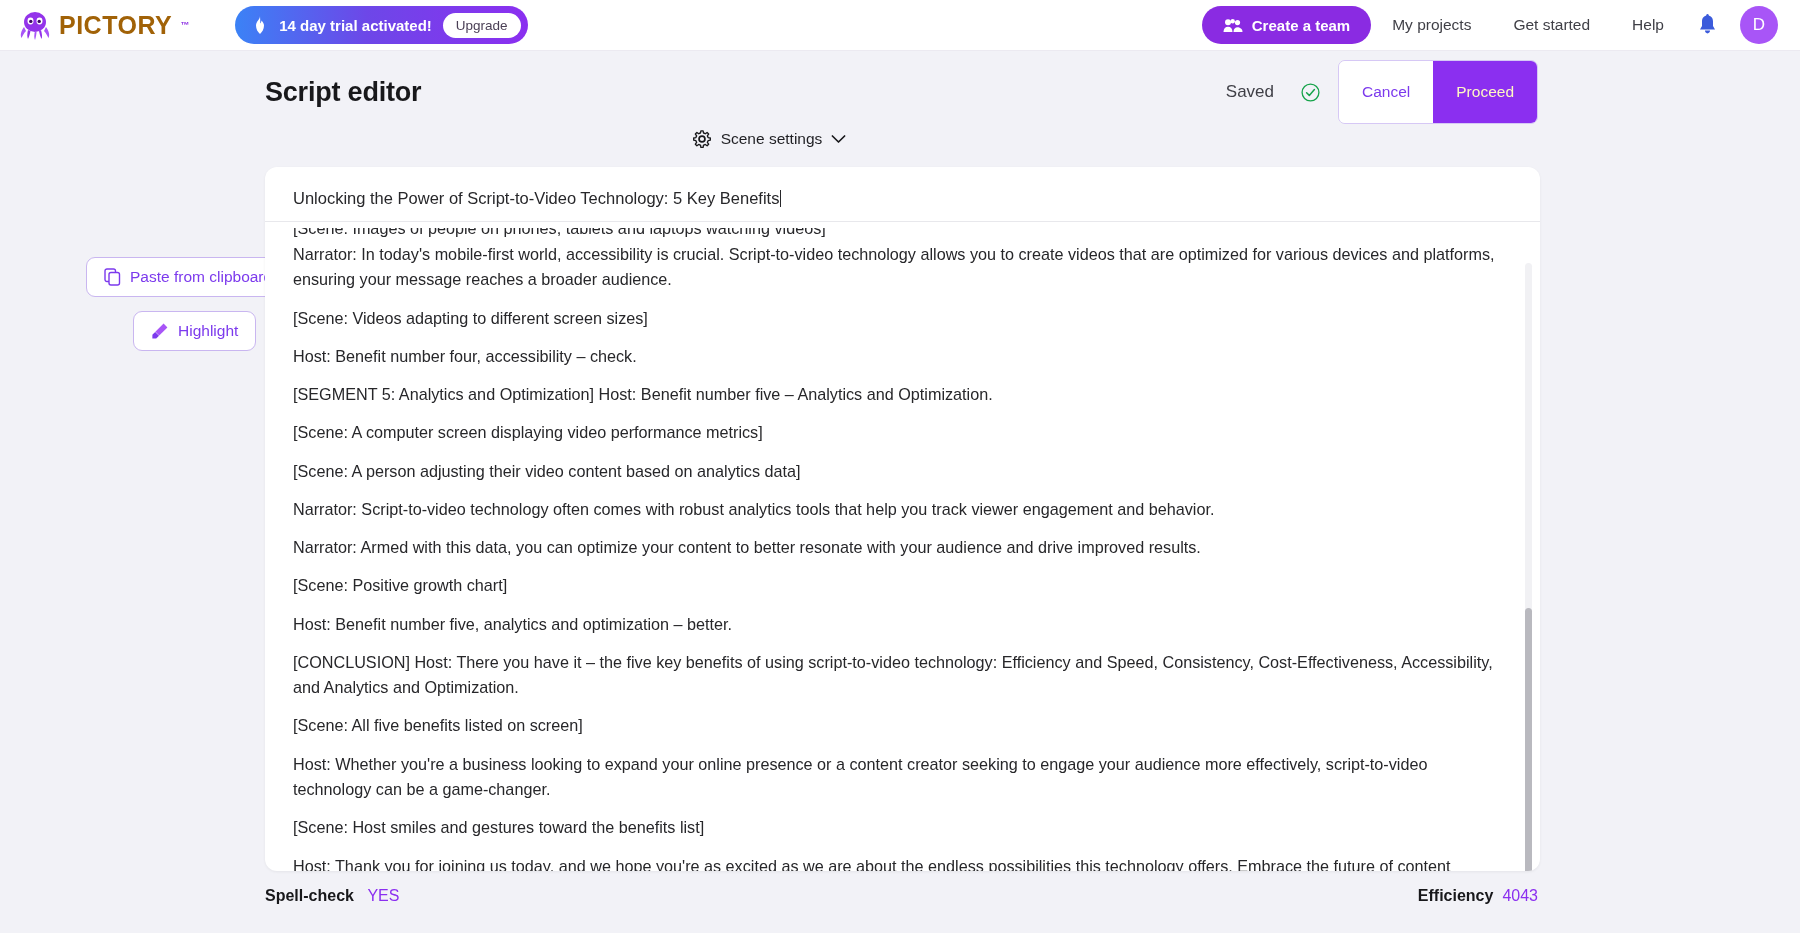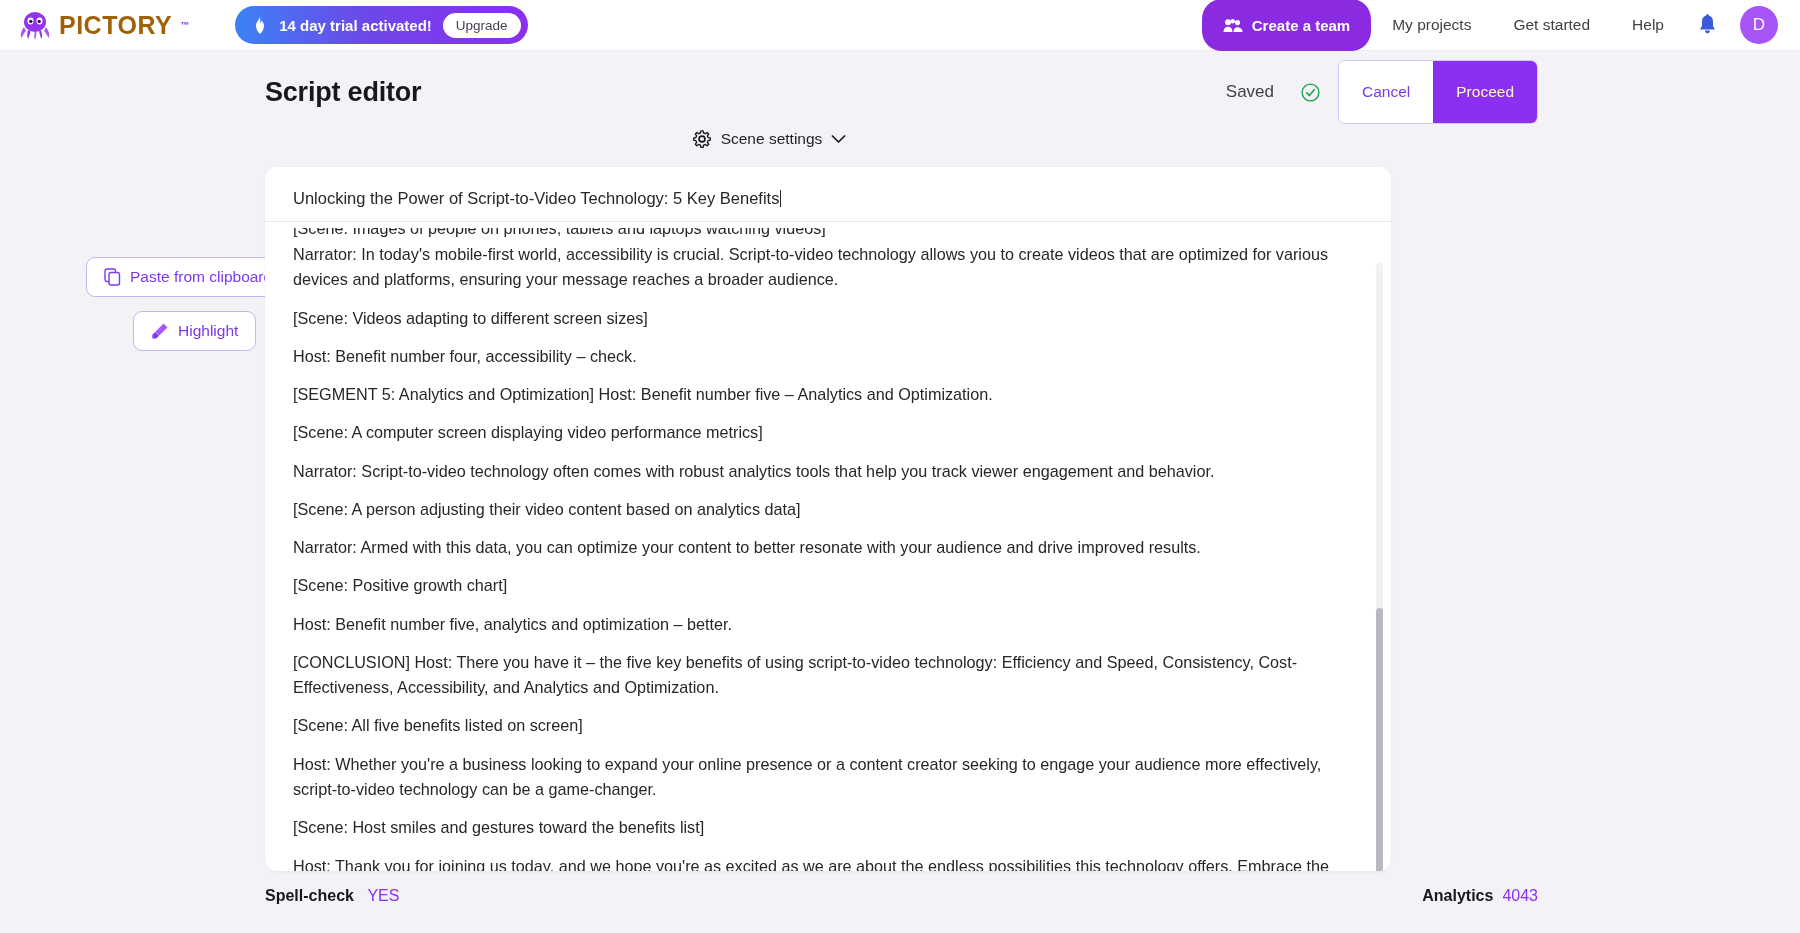--- a/index.html
+++ b/index.html
@@ -49,21 +49,21 @@
     background: #fff; color: #4a3f55;
     border-radius: 14px; padding: 5px 13px;
     font-size: 13.5px; font-weight: 500;
     white-space: nowrap; border: none; cursor: pointer;
     font-family: "Liberation Sans", sans-serif;
   }
 
   .top-right { margin-left: auto; display: flex; align-items: center; gap: 0; }
   .create-team {
     background: #8a2be2; color: #fff;
-    border-radius: 20px; height: 52px;
+    border-radius: 20px; height: 38px;
     display: flex; align-items: center; gap: 9px;
     padding: 0 21px; font-size: 15px; font-weight: bold;
     border: none; cursor: pointer; white-space: nowrap;
     font-family: "Liberation Sans", sans-serif;
   }
   .nav-link {
     font-size: 15.5px; color: #3f3f46;
     padding: 0 21px; cursor: pointer; white-space: nowrap;
   }
   .bell { margin: 0 16px 0 12px; cursor: pointer; display:block; }
@@ -120,21 +120,21 @@
     border: 1px solid #c9b6f0; border-radius: 9px;
     background: #fff; color: #7c3aed;
     font-size: 15.5px; padding: 10px 17px; cursor: pointer;
     white-space: nowrap;
     font-family: "Liberation Sans", sans-serif;
   }
   .rail-btn.paste { margin-left: 86px; }
   .rail-btn.highlight { margin-left: 133px; }
 
   .editor-card {
-    width: 1126px;
+    width: 1275px;
     background: #fff;
     border-radius: 12px;
     box-shadow: 0 1px 3px rgba(0,0,0,.06);
     display: flex; flex-direction: column;
     height: 704px;
     overflow: hidden;
     position: relative;
   }
   .script-title {
     padding: 22px 28px 13px 28px;
@@ -305,22 +305,22 @@
 
     <div class="script-body">
       <div class="clip-top">
         <p>[Scene: Images of people on phones, tablets and laptops watching videos]</p>
       </div>
       <p>Narrator: In today's mobile-first world, accessibility is crucial. Script-to-video technology allows you to create videos that are optimized for various devices and platforms, ensuring your message reaches a broader audience.</p>
       <p>[Scene: Videos adapting to different screen sizes]</p>
       <p>Host: Benefit number four, accessibility – check.</p>
       <p>[SEGMENT 5: Analytics and Optimization] Host: Benefit number five – Analytics and Optimization.</p>
       <p>[Scene: A computer screen displaying video performance metrics]</p>
+      <p>[Scene: A person adjusting their video content based on analytics data]</p>
       <p>Narrator: Script-to-video technology often comes with robust analytics tools that help you track viewer engagement and behavior.</p>
-      <p>[Scene: A person adjusting their video content based on analytics data]</p>
       <p>Narrator: Armed with this data, you can optimize your content to better resonate with your audience and drive improved results.</p>
       <p>[Scene: Positive growth chart]</p>
       <p>Host: Benefit number five, analytics and optimization – better.</p>
       <p>[CONCLUSION] Host: There you have it – the five key benefits of using script-to-video technology: Efficiency and Speed, Consistency, Cost-Effectiveness, Accessibility, and Analytics and Optimization.</p>
       <p>[Scene: All five benefits listed on screen]</p>
       <p>Host: Whether you're a business looking to expand your online presence or a content creator seeking to engage your audience more effectively, script-to-video technology can be a game-changer.</p>
       <p>[Scene: Host smiles and gestures toward the benefits list]</p>
       <p>Host: Thank you for joining us today, and we hope you're as excited as we are about the endless possibilities this technology offers. Embrace the future of content creation with script-to-video technology!</p>
 
     </div>
@@ -330,16 +330,16 @@
     </div>
   </div>
 </div>
 
 <div class="footer">
   <div>
     <span class="foot-label">Spell-check</span>
     <span class="foot-value">YES</span>
   </div>
   <div class="foot-right">
-    <span class="foot-label">Analytics</span>
+    <span class="foot-label">Efficiency</span>
     <span class="foot-value">4043</span>
   </div>
 </div>
 
 </body></html>

